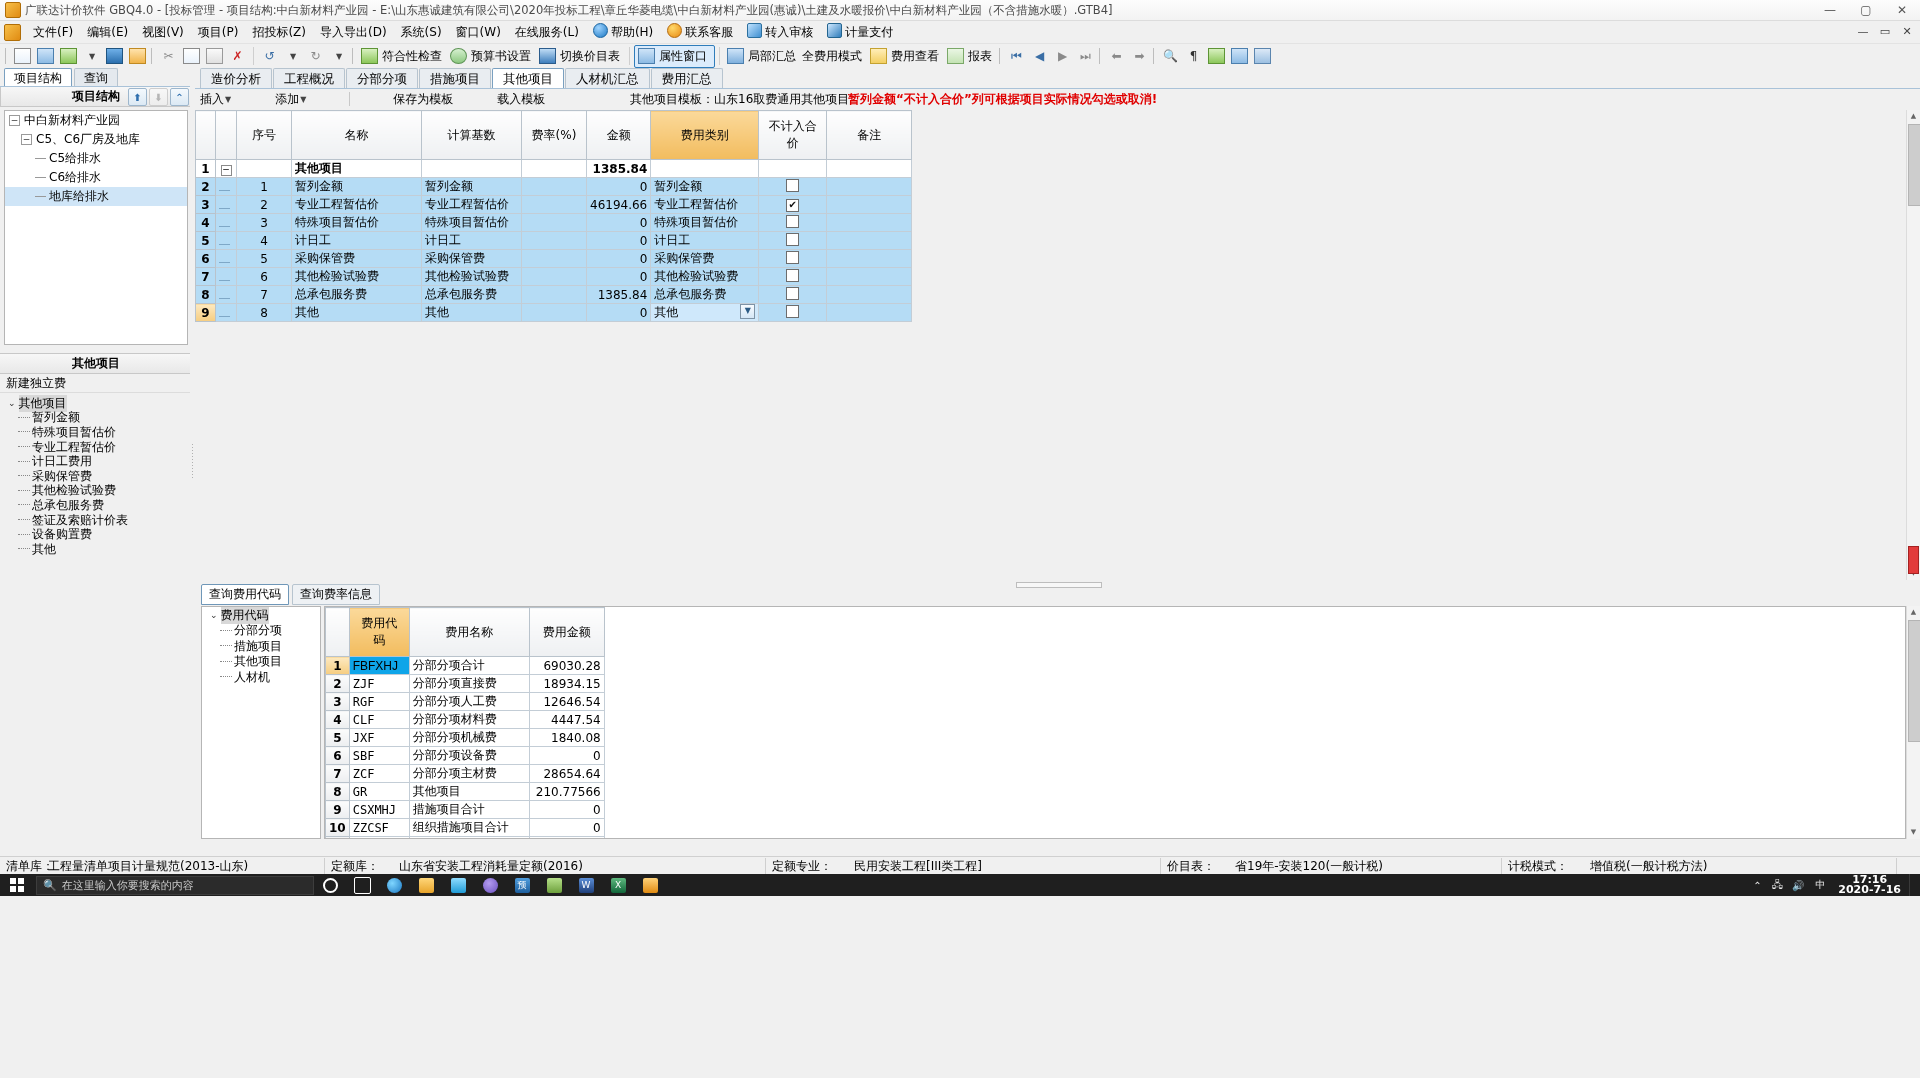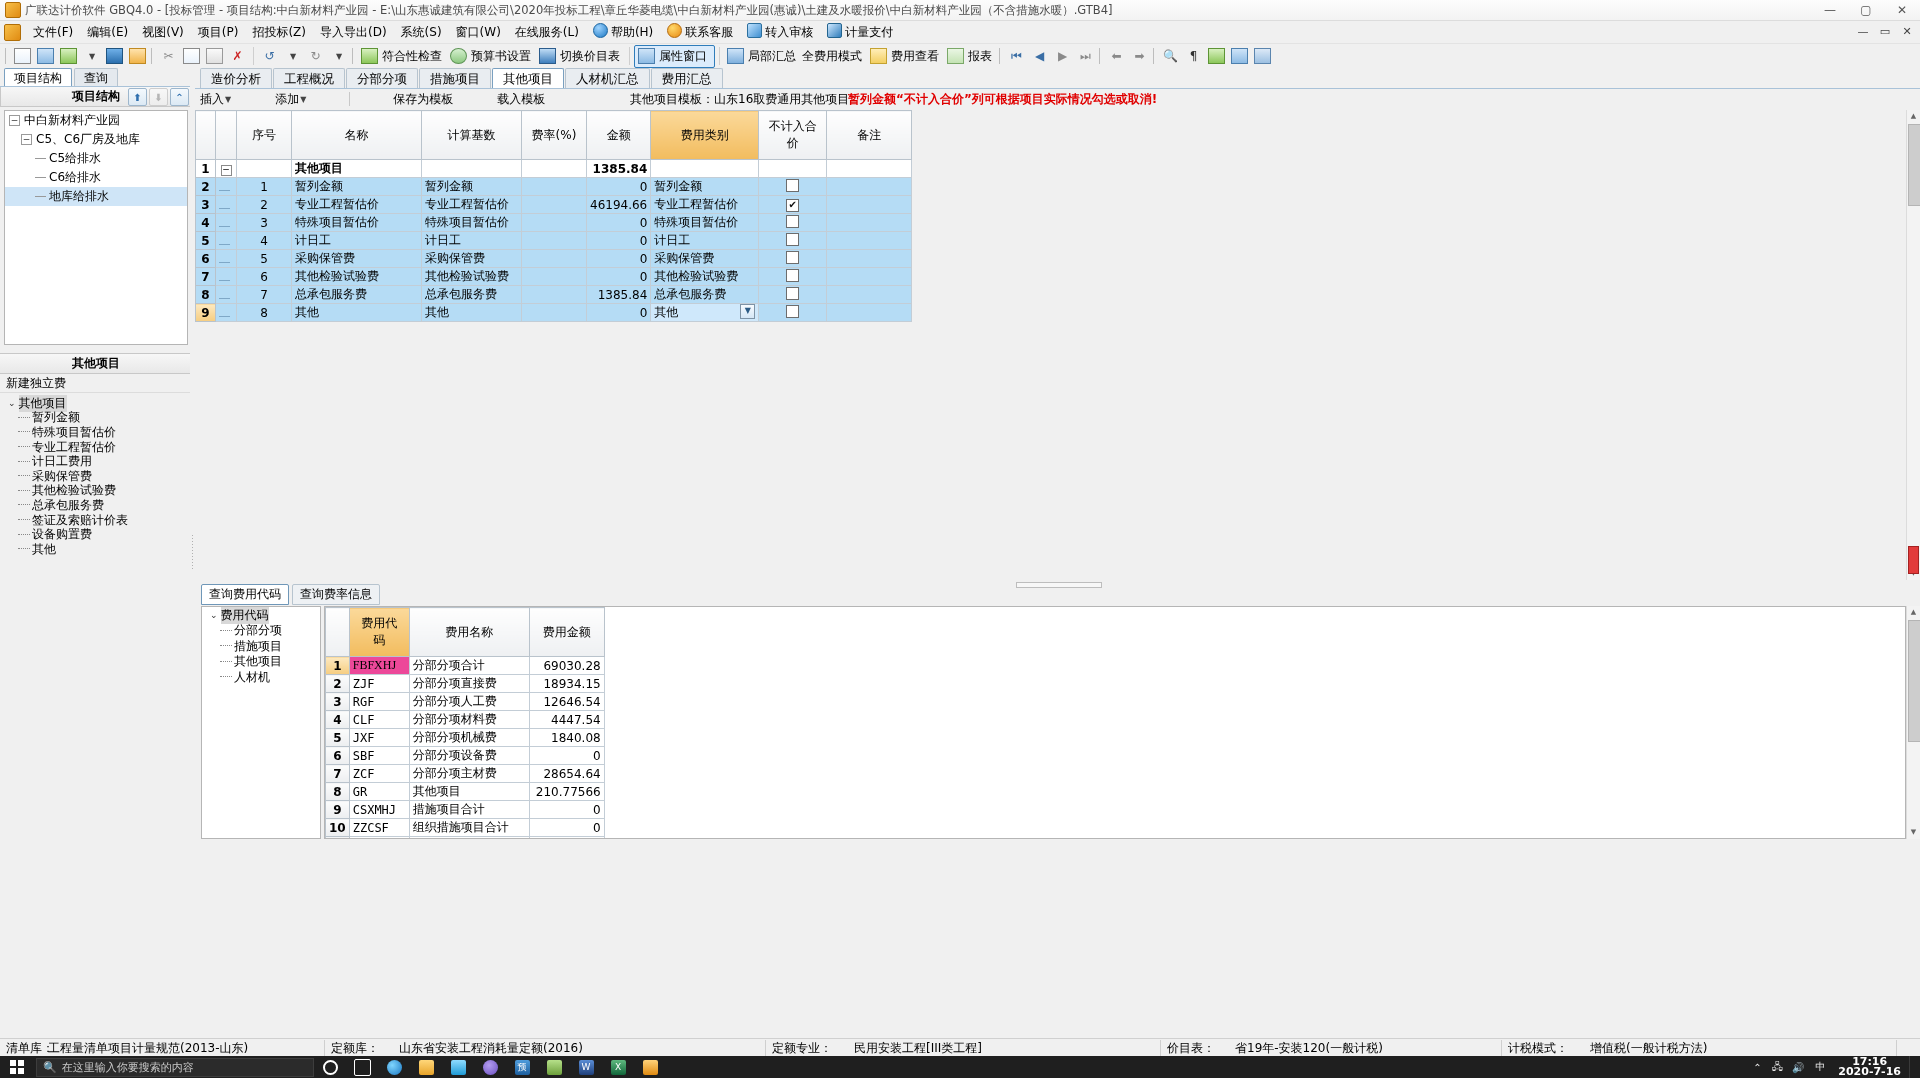--- a/index.html
+++ b/index.html
@@ -2,21 +2,21 @@
 <html><head>
 <meta charset="utf-8">
 <style>
   html,body{margin:0;padding:0;}
   body{
     width:1920px;height:1078px;overflow:hidden;
     font-family:"DejaVu Sans","Liberation Sans",sans-serif;
     font-size:12px;color:#000;background:#f0f0f0;
     -webkit-font-smoothing:none;
   }
-  .app{position:relative;width:1920px;height:1078px;background:#f0f0f0;}
+  .app{position:relative;width:1920px;height:896px;background:#f0f0f0;}
 
   
   .titlebar{height:20px;background:linear-gradient(#fdfdfd,#f3f3f3);
     border-bottom:1px solid #dcdcdc;display:flex;align-items:center;position:relative;}
   .tb-ico{width:14px;height:14px;margin:0 4px 0 5px;border-radius:2px;
     background:linear-gradient(135deg,#f7c04a,#e08b12);border:1px solid #b06d06;flex:none;}
   .tb-text{font-size:11.5px;color:#4a4a4a;white-space:nowrap;overflow:hidden;}
   .winbtns{position:absolute;right:0;top:0;height:20px;display:flex;}
   .winbtn{width:36px;height:20px;display:flex;align-items:center;justify-content:center;
     font-size:12px;color:#555;}
@@ -652,21 +652,21 @@
                   <tr>
                 <th></th>
                 <th class="hl">费用代码</th>
                 <th>费用名称</th>
                 <th>费用金额</th>
               </tr>
                 </thead>
               <tbody>
                 <tr>
                     <td class="rownum" style="background:linear-gradient(#fde9c0,#f6cd80)">1</td>
-                    <td style="background:#ec4899;font-family:Liberation Serif, serif">FBFXHJ</td>
+                    <td style="background:#0ea5e9;font-family:Liberation Sans, sans-serif">FBFXHJ</td>
                     <td>分部分项合计</td>
                     <td class="c-right">69030.28</td>
                   </tr>
                 <tr>
                     <td class="rownum">2</td>
                     <td style="font-family:'DejaVu Sans Mono',monospace">ZJF</td>
                     <td>分部分项直接费</td>
                     <td class="c-right">18934.15</td>
                   </tr>
                 <tr>

